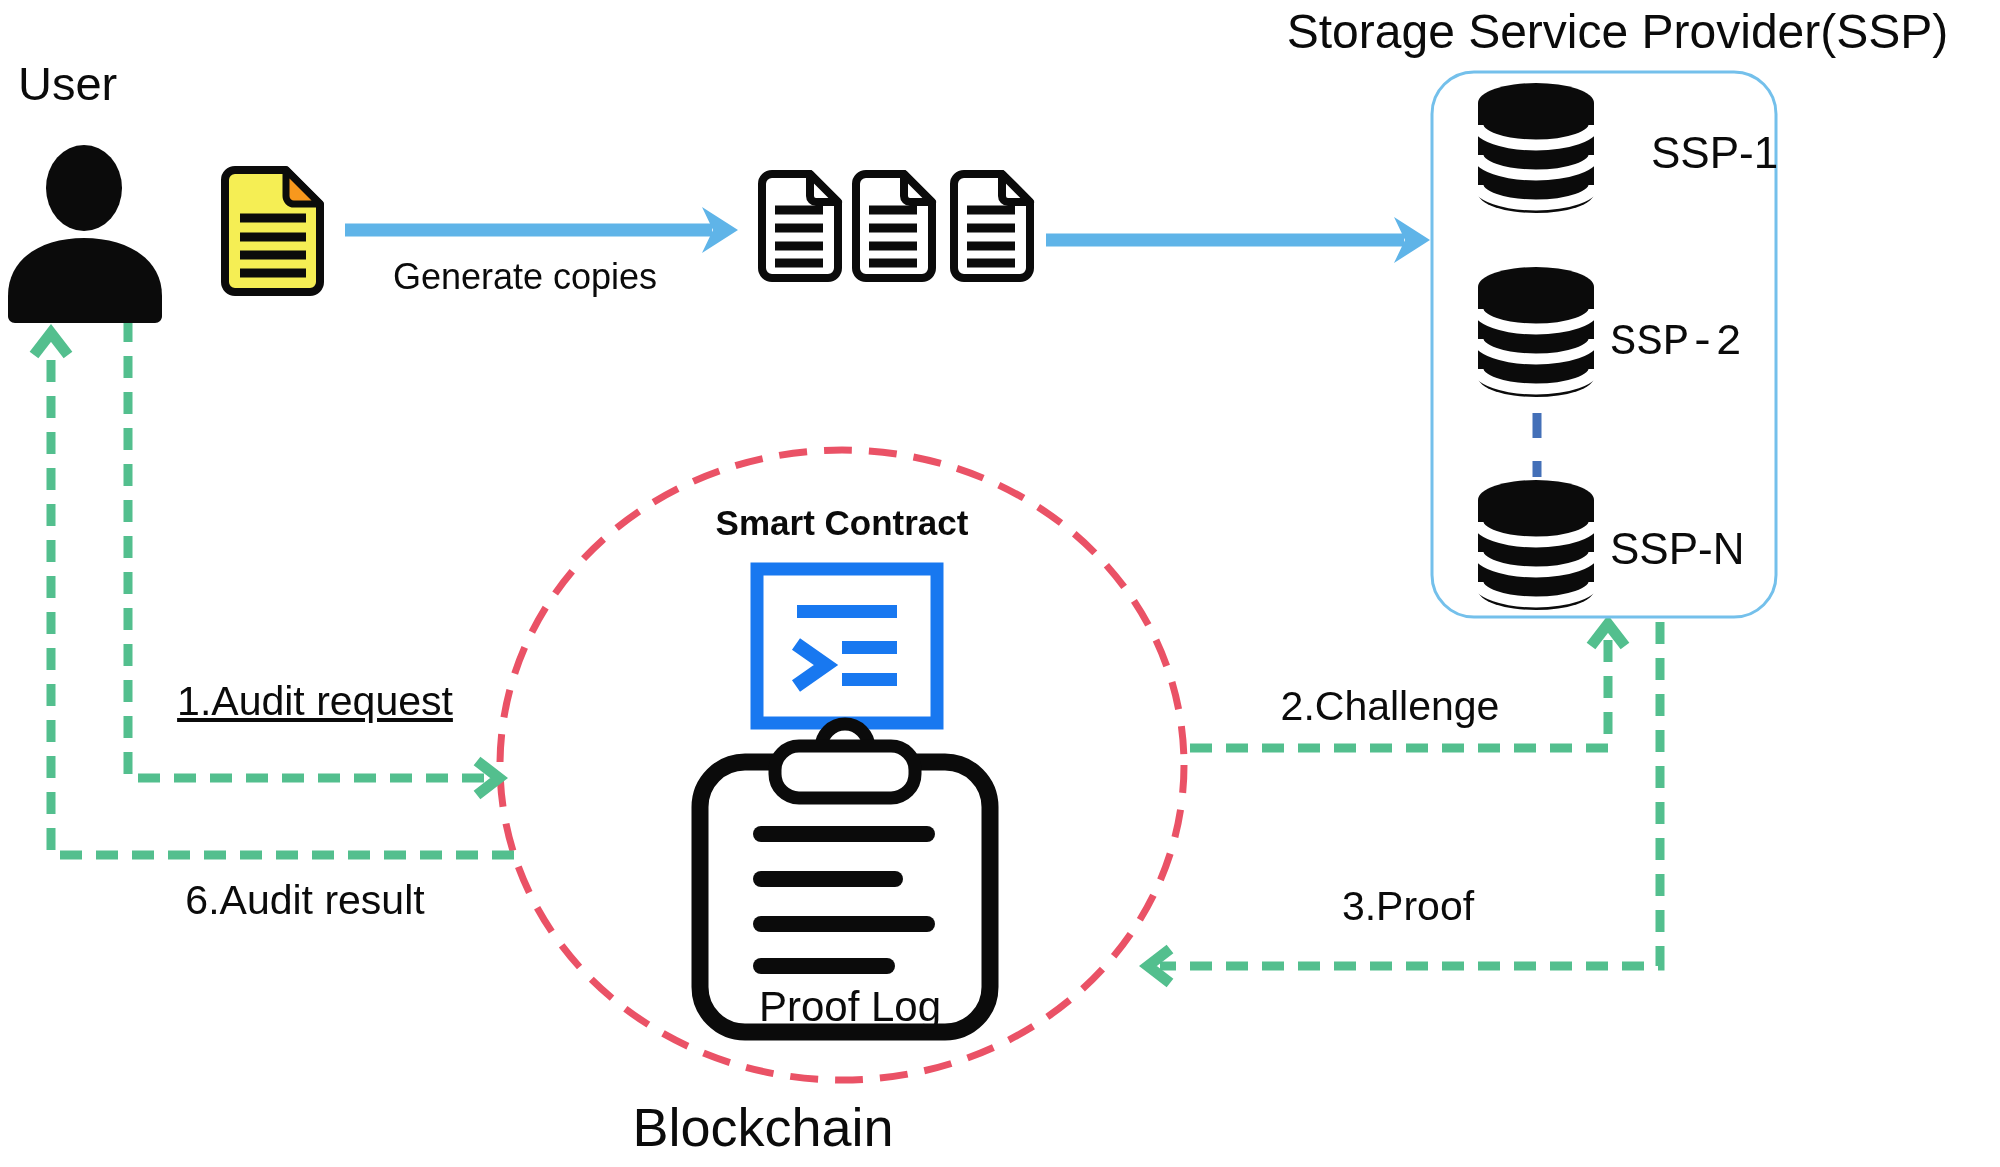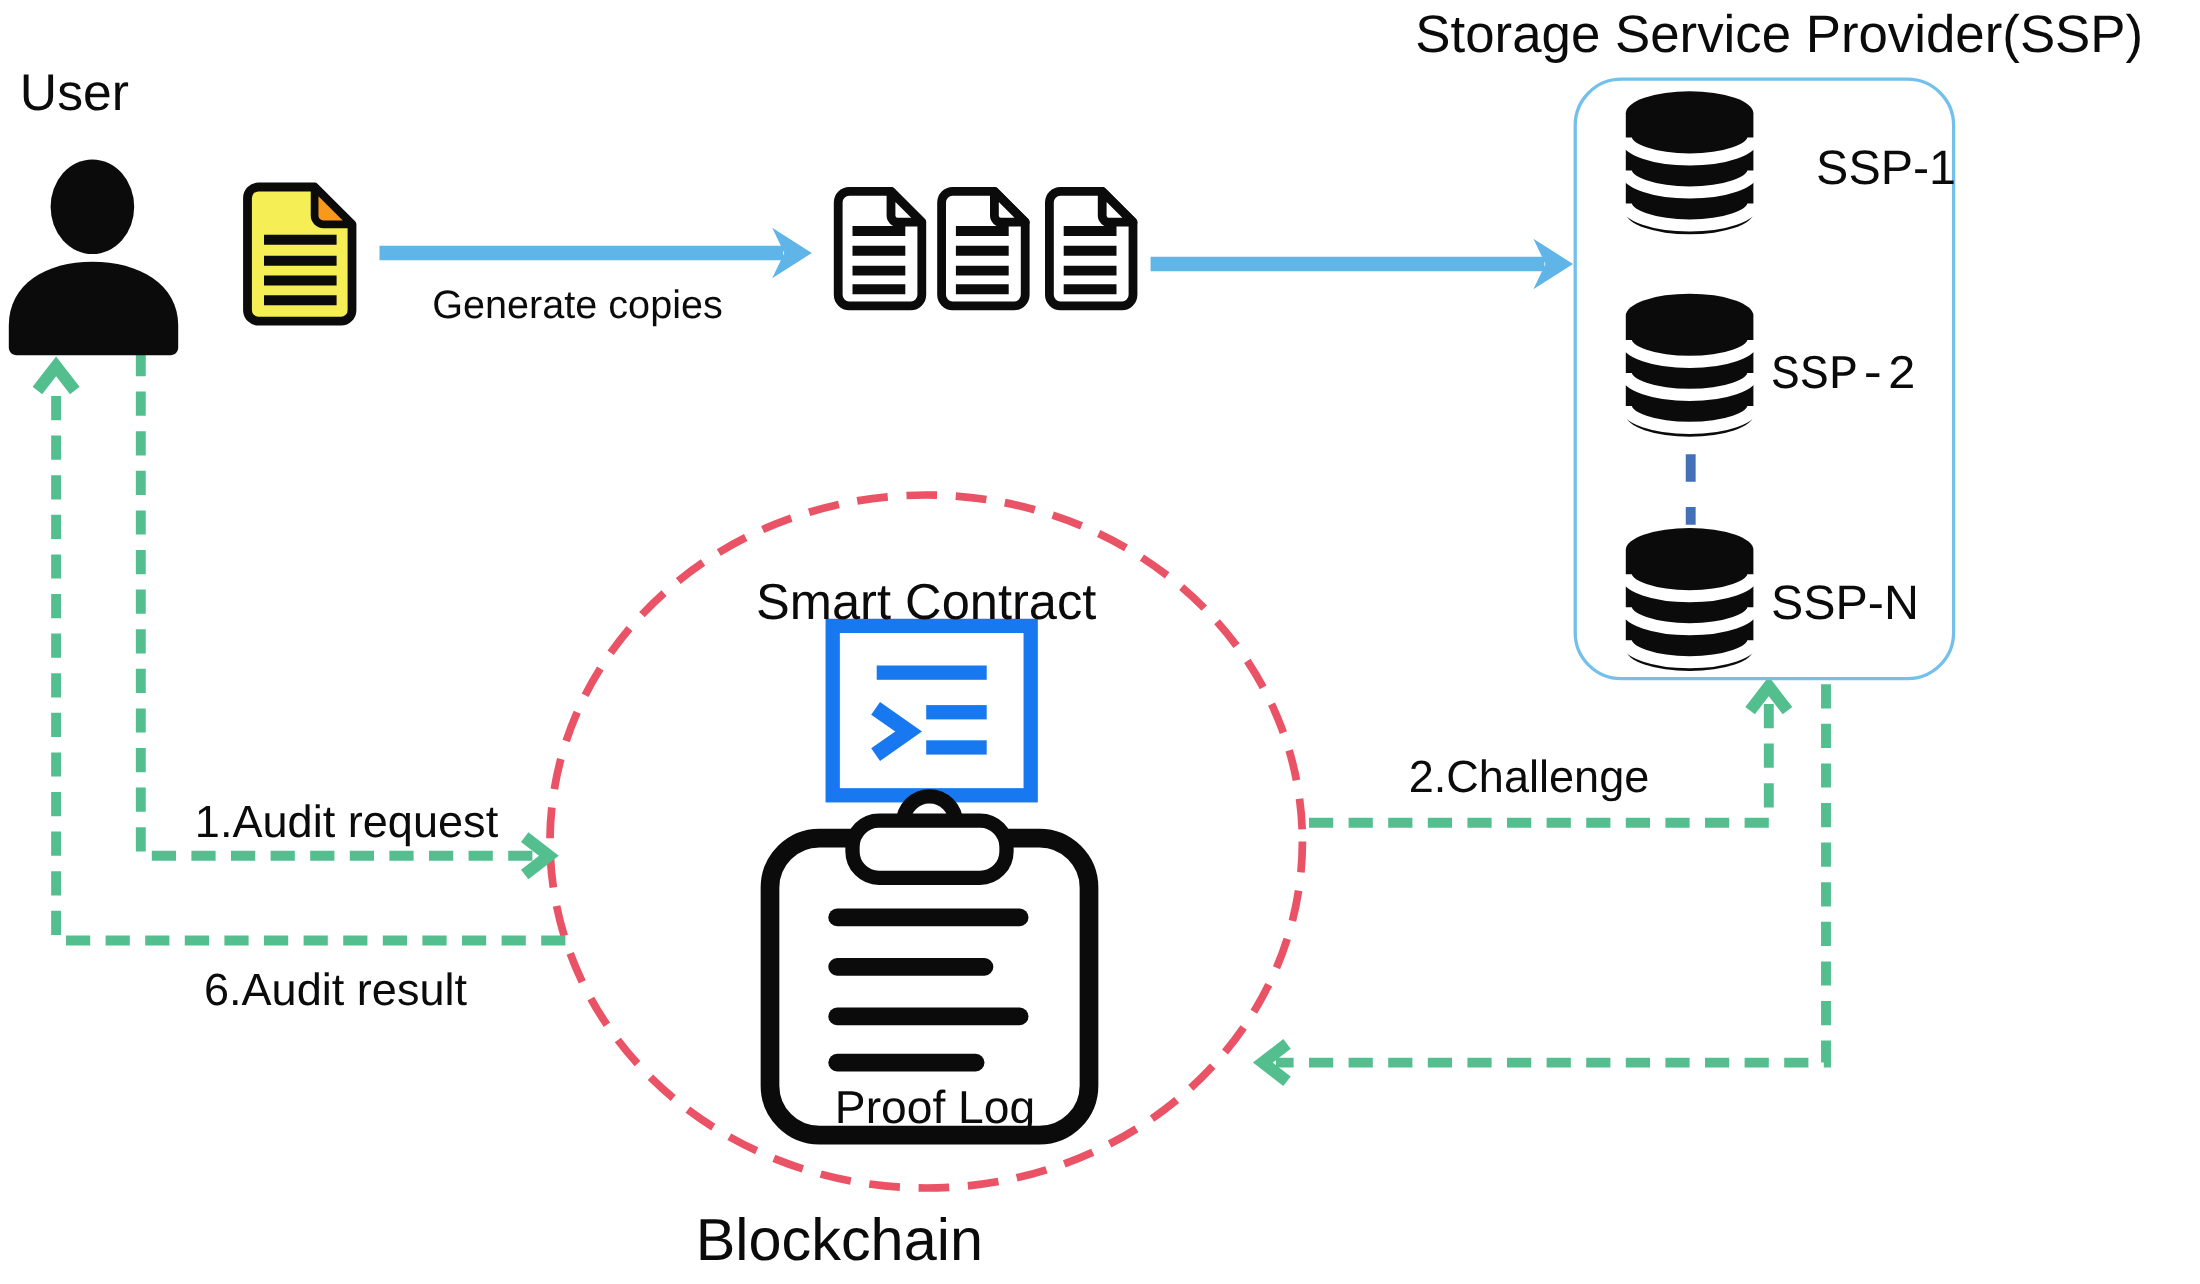--- a/index.html
+++ b/index.html
@@ -145,25 +145,26 @@
 
   <div class="lbl center" style="left:360px;top:256px;width:330px;font-size:36px;">Generate copies</div>
 
 
   <div class="lbl center" style="left:1235px;top:4px;width:765px;font-size:48px;">Storage Service Provider(SSP)</div>
 
   <div class="lbl" style="left:1610px;top:127px;font-size:44px;margin-left:41px;">SSP-1</div>
   <div class="lbl" style="left:1610px;top:317px;font-size:44px;font-family:Liberation Mono, monospace;">SSP-2</div>
   <div class="lbl" style="left:1610px;top:523px;font-size:44px;">SSP-N</div>
 
-  <div class="lbl center" style="left:632px;top:520px;width:420px;font-size:46px;">Smart Contract</div>
+  <div class="lbl center" style="left:632px;top:502px;width:420px;font-size:35px;font-weight:bold;">Smart Contract</div>
 
   <div class="lbl center" style="left:700px;top:982px;width:300px;font-size:42px;">Proof Log</div>
 
   <div class="lbl center" style="left:578px;top:1096px;width:370px;font-size:54px;">Blockchain</div>
 
-  <div class="lbl center" style="left:140px;top:723px;width:350px;font-size:41px;">1.Audit request</div>
+  <div class="lbl center" style="left:140px;top:677px;width:350px;font-size:41px;text-decoration:underline;">1.Audit request</div>
 
   <div class="lbl center" style="left:140px;top:876px;width:330px;font-size:41px;">6.Audit result</div>
 
   <div class="lbl center" style="left:1240px;top:682px;width:300px;font-size:41px;">2.Challenge</div>
 
+  <div class="lbl center" style="left:1298px;top:882px;width:220px;font-size:41px;">3.Proof</div>
 </div>
 
 </body></html>

